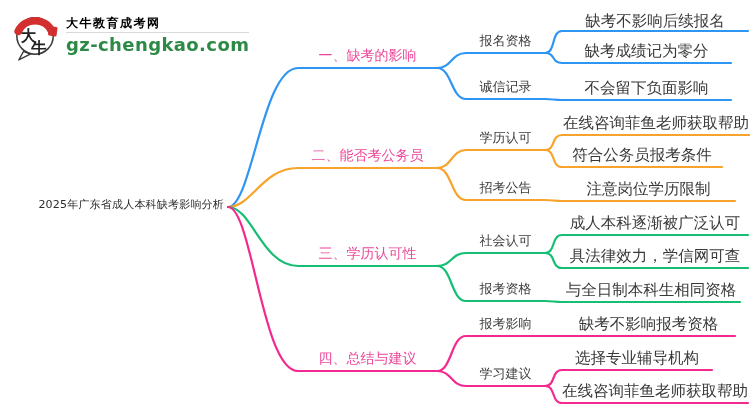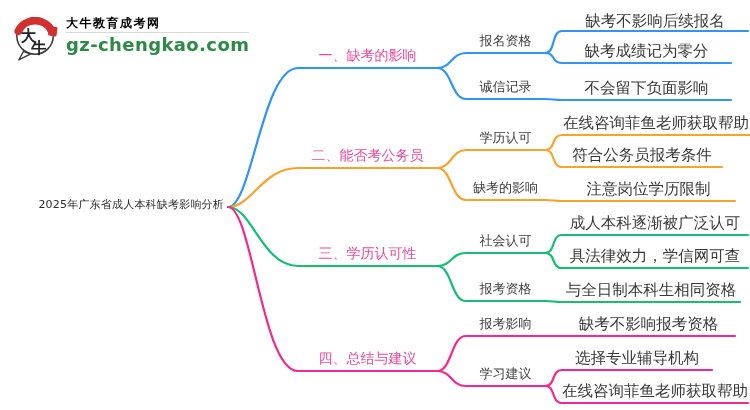--- a/index.html
+++ b/index.html
@@ -71,21 +71,21 @@
   <div class="node root-label" style="left:4px;top:198px;width:220px;">2025年广东省成人本科缺考影响分析</div>
 
   <div class="node lvl1" style="left:298px;top:47px;width:139px;">一、缺考的影响</div>
   <div class="node lvl1" style="left:298px;top:147px;width:139px;">二、能否考公务员</div>
   <div class="node lvl1" style="left:298px;top:245px;width:139px;">三、学历认可性</div>
   <div class="node lvl1" style="left:298px;top:350px;width:139px;">四、总结与建议</div>
 
   <div class="node lvl2" style="left:466px;top:33px;width:79px;">报名资格</div>
   <div class="node lvl2" style="left:466px;top:79px;width:79px;">诚信记录</div>
   <div class="node lvl2" style="left:466px;top:130px;width:79px;">学历认可</div>
-  <div class="node lvl2" style="left:466px;top:180px;width:79px;">缺考的影响</div>
+  <div class="node lvl2" style="left:466px;top:180px;width:79px;">招考公告</div>
   <div class="node lvl2" style="left:466px;top:233px;width:79px;">社会认可</div>
   <div class="node lvl2" style="left:466px;top:281px;width:79px;">报考资格</div>
   <div class="node lvl2" style="left:466px;top:316px;width:79px;">报考影响</div>
   <div class="node lvl2" style="left:466px;top:366px;width:79px;">学习建议</div>
 
   <div class="node lvl3" style="left:562px;top:12px;width:186px;">缺考不影响后续报名</div>
   <div class="node lvl3" style="left:562px;top:42px;width:169px;">缺考成绩记为零分</div>
   <div class="node lvl3" style="left:562px;top:79px;width:169px;">不会留下负面影响</div>
   <div class="node lvl3" style="left:562px;top:114px;width:188px;">在线咨询菲鱼老师获取帮助</div>
   <div class="node lvl3" style="left:562px;top:146px;width:160px;">符合公务员报考条件</div>

